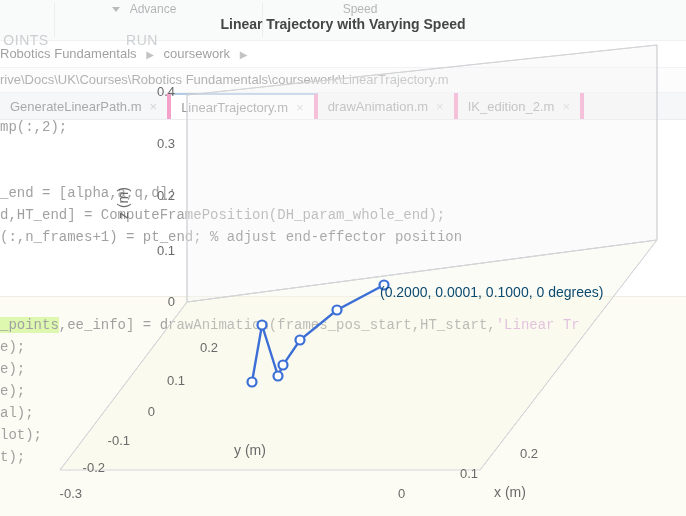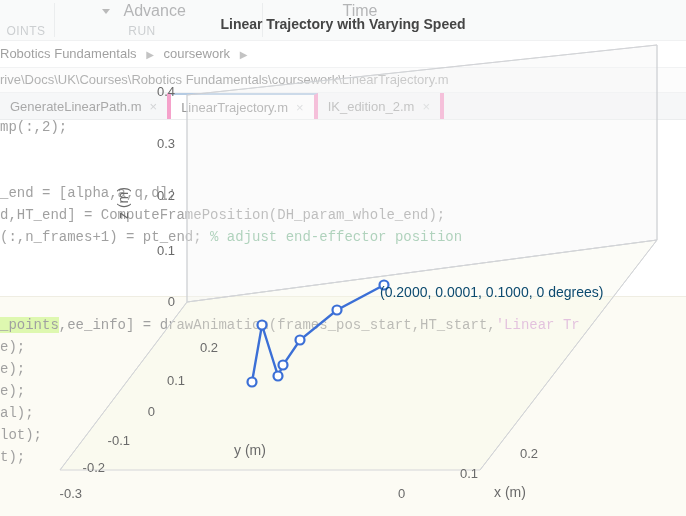--- a/index.html
+++ b/index.html
@@ -10,37 +10,37 @@
   .plot-area{position:absolute;left:0;top:0;width:686px;height:516px}
   .plot-area svg{width:686px;height:516px}
   .tick-text{font-size:13px;fill:#6a6a6a;font-family:"Segoe UI",Arial}
   .axis-label{font-size:14px;fill:#6a6a6a;font-family:"Segoe UI",Arial}
   .annotation{position:absolute;font-size:14px;color:#0c4a6e}
   
   .ide-layer{position:absolute;left:0;top:0;width:686px;height:516px;z-index:1;opacity:0.50;background:#fff}
   
   .toolstrip{height:40px;background:#f5f6f7;border-bottom:1px solid #e2e4e6;position:relative}
   .tool-group{position:absolute;top:2px;text-align:center;color:#6b6d70}
-  .tool-group .lbl{font-size:16px}
-  .tool-group .section{font-size:12px;letter-spacing:0.5px;color:#9aa0a4;margin-top:4px}
+  .tool-group .lbl{font-size:12px}
+  .tool-group .section{font-size:14px;letter-spacing:0.5px;color:#9aa0a4;margin-top:16px}
   .tool-sep{position:absolute;top:3px;bottom:3px;width:1px;background:#d9dcdf}
   .tri-down{display:inline-block;width:0;height:0;border-left:4px solid transparent;border-right:4px solid transparent;border-top:5px solid #777;margin-left:4px;vertical-align:middle}
   
   .crumb-bar{height:26px;line-height:26px;background:#fff;border-bottom:1px solid #e4e6e8;padding-left:0;font-size:13px;color:#444}
   .crumb-bar .chev{color:#888;margin:0 6px;font-size:10px}
   .path-bar{height:24px;line-height:24px;background:#fafbfb;border-bottom:1px solid #e4e6e8;padding-left:0;font-size:13px;color:#666;white-space:nowrap;overflow:hidden}
   
   .tabs{height:26px;background:#eef0f2;border-bottom:1px solid #d9dcdf;display:flex;align-items:stretch;overflow:hidden}
   .tab{display:flex;align-items:center;gap:8px;padding:0 10px;border-right:4px solid #ec4899;font-size:13px;color:#555;background:#eef0f2;cursor:pointer;white-space:nowrap}
   .tab.active{background:#fff;font-weight:500;color:#333;border-top:2px solid #6e98c9;margin-top:0}
   .tab .x{color:#a7abaf;font-size:13px}
   
   .code{position:absolute;left:0;right:0;top:116px;bottom:0;font-family:Consolas,"Courier New",monospace;font-size:14px;color:#444;white-space:pre;padding-left:0}
   .code .line{height:22px;line-height:22px}
-  .cm{color:#15803d}
+  .cm{color:#000000}
   .str{color:#b758b7}
   .hl{background:#bef264}
   
   .bottom-split{position:absolute;left:0;right:0;top:296px;bottom:0;background:#fbf9ea;border-top:1px solid #e1ddc6}
 </style>
 </head>
 <body>
 
 <div class="ide-layer">
 
@@ -49,21 +49,21 @@
       <div class="lbl">&nbsp;</div>
       <div class="section">OINTS</div>
     </div>
     <div class="tool-sep" style="left:54px"></div>
     <div class="tool-group" style="left:62px;width:160px">
       <div class="lbl"><span class="tri-down"></span>&nbsp;&nbsp;&nbsp;<span>Advance</span></div>
       <div class="section">RUN</div>
     </div>
     <div class="tool-sep" style="left:262px"></div>
     <div class="tool-group" style="left:300px;width:120px">
-      <div class="lbl">Time</div>
+      <div class="lbl">Speed</div>
     </div>
   </div>
 
   <div class="crumb-bar">
     <span>Robotics Fundamentals</span>
     <span class="chev">▶</span>
     <span>coursework</span>
     <span class="chev">▶</span>
   </div>
 
@@ -71,20 +71,24 @@
     <span>rive\Docs\UK\Courses\Robotics Fundamentals\coursework\LinearTrajectory.m</span>
   </div>
 
   <div class="tabs">
     <div class="tab">
         <span>GenerateLinearPath.m</span>
         <span class="x">×</span>
       </div>
     <div class="tab active">
         <span>LinearTrajectory.m</span>
+        <span class="x">×</span>
+      </div>
+    <div class="tab">
+        <span>drawAnimation.m</span>
         <span class="x">×</span>
       </div>
     <div class="tab">
         <span>IK_edition_2.m</span>
         <span class="x">×</span>
       </div>
   </div>
 
   <div class="bottom-split"></div>
 

